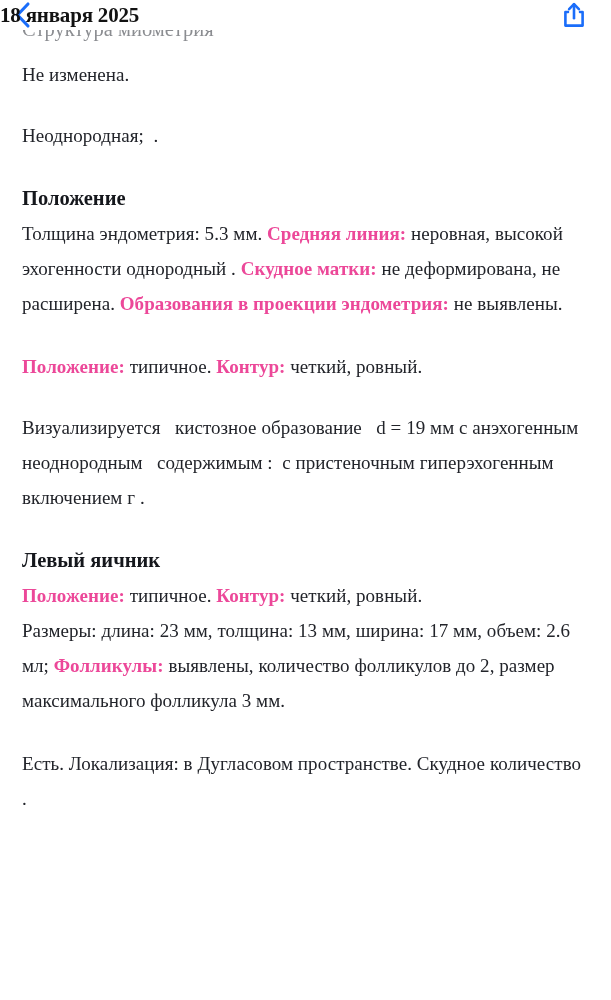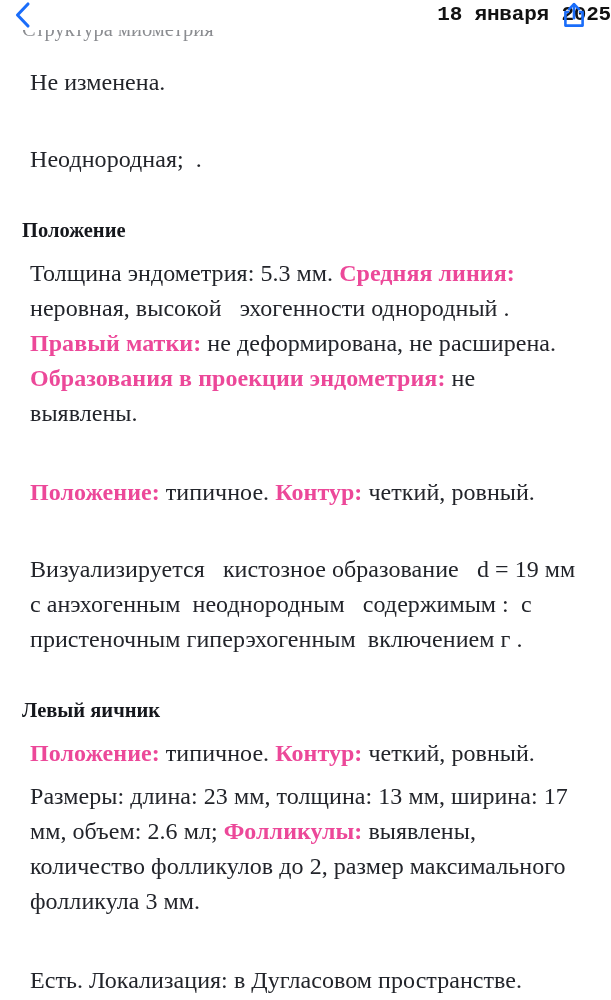--- a/index.html
+++ b/index.html
@@ -39,22 +39,22 @@
     justify-content: flex-start;
     cursor: pointer;
   }
   .nav-title {
     position: absolute;
     left: 0;
     top: 0;
     width: 611px;
     height: 30px;
     line-height: 30px;
-    text-align: right;
-    font-family: Liberation Mono, monospace;
+    text-align: left;
+    font-family: Liberation Serif, serif;
     font-weight: bold;
     font-size: 21px;
     letter-spacing: -0.2px;
     color: #121212;
     pointer-events: none;
   }
   .nav-share {
     position: absolute;
     right: 16px;
     top: 0;
@@ -72,22 +72,22 @@
     top: 0;
     left: 0;
     width: 611px;
     padding: 0;
   }
   .doc-inner {
     padding: 0 22px;
   }
 
   p.line {
-    margin: 8px;
-    font-size: 24px;
+    margin: 0;
+    font-size: 19px;
     line-height: 35px;
     color: #22242a;
     letter-spacing: 0.05px;
     white-space: pre-wrap;
   }
 
   b, .b {
     font-weight: bold;
     color: #ec4899;
   }
@@ -152,21 +152,21 @@
   <div class="heading-muted">Структура миометрия</div>
 </div>
 
 <div class="doc body-start">
   <div class="doc-inner" id="doc-inner">
       <p class="line"><span>Не изменена.</span></p>
       <div class="spacer-md"></div>
       <p class="line"><span>Неоднородная;  .</span></p>
       <div class="spacer-lg"></div>
       <p class="heading-bold">Положение</p>
-      <p class="line"><span>Толщина эндометрия: 5.3 мм. </span><span class="b">Средняя линия:</span><span> неровная, высокой   эхогенности однородный . </span><span class="b">Правый матки:</span><span> не деформирована, не расширена. </span><span class="b">Образования в проекции эндометрия:</span><span> не выявлены.</span></p>
+      <p class="line"><span>Толщина эндометрия: 5.3 мм. </span><span class="b">Средняя линия:</span><span> неровная, высокой   эхогенности однородный . </span><span class="b">Скудное матки:</span><span> не деформирована, не расширена. </span><span class="b">Образования в проекции эндометрия:</span><span> не выявлены.</span></p>
       <div class="spacer-lg"></div>
       <p class="line"><span class="b">Положение:</span><span> типичное. </span><span class="b">Контур:</span><span> четкий, ровный.</span></p>
       <div class="spacer-md"></div>
       <p class="line"><span>Визуализируется   кистозное образование   d = 19 мм с анэхогенным  неоднородным   содержимым :  с пристеночным гиперэхогенным  включением г .</span></p>
       <div class="spacer-lg"></div>
       <p class="heading-bold">Левый яичник</p>
       <p class="line"><span class="b">Положение:</span><span> типичное. </span><span class="b">Контур:</span><span> четкий, ровный.</span></p>
       <p class="line"><span>Размеры: длина: 23 мм, толщина: 13 мм, ширина: 17 мм, объем: 2.6 мл; </span><span class="b">Фолликулы:</span><span> выявлены, количество фолликулов до 2, размер максимального фолликула 3 мм.</span></p>
       <div class="spacer-lg"></div>
       <p class="line"><span>Есть. Локализация: в Дугласовом пространстве. Скудное количество .</span></p>

